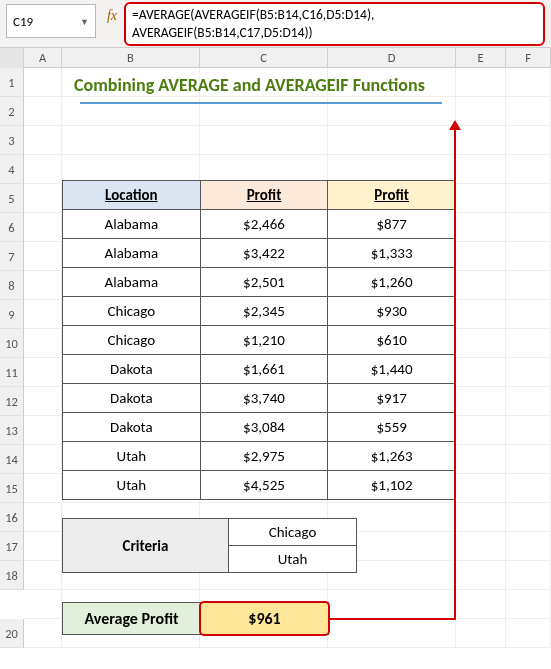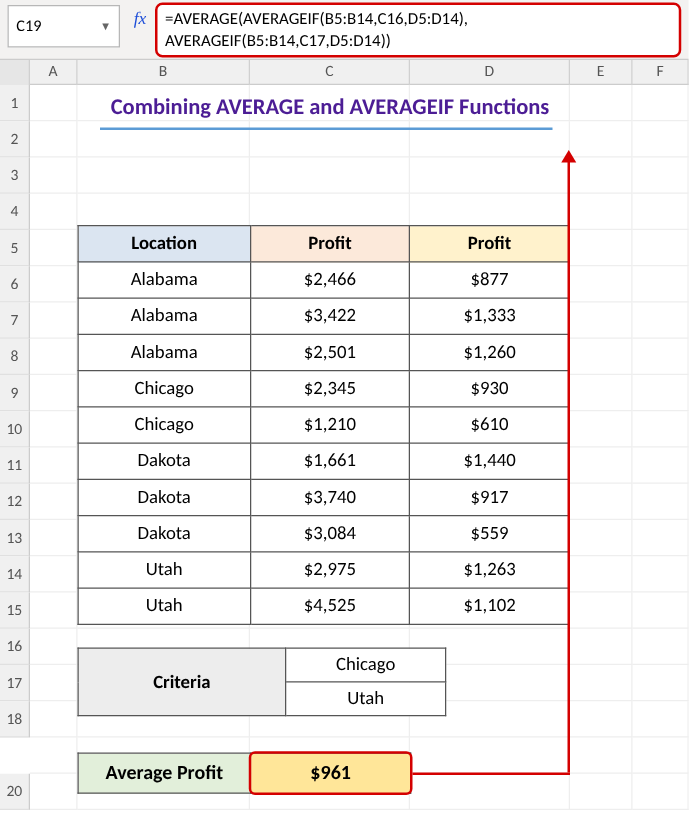--- a/index.html
+++ b/index.html
@@ -33,21 +33,21 @@
     padding: 16px 6px;
     font-size: 13px;
     justify-content: space-between;
   }
   .namebox .dd { font-size: 9px; color: #666; }
   .fx-btn {
     width: 24px; height: 24px;
     margin-top: 4px;
     display: flex; align-items: center; justify-content: center;
     font-style: italic; font-family: "Times New Roman", serif;
-    font-size: 14px; color: #1d4ed8;
+    font-size: 14px; color: #a16207;
   }
   .formula-wrap {
     flex: 1;
     margin: 2px 6px 2px 0;
     border: 2.5px solid #d40000;
     border-radius: 6px;
     background: #fff;
     padding: 2px 6px;
     font-size: 13.5px;
     line-height: 1.35;
@@ -90,23 +90,23 @@
     border-right: 1px solid #eee;
     border-bottom: 1px solid #eee;
   }
   .rh19 { background: #d6d6d6; margin-top: 46px; }
   
   .title {
     position: absolute;
     left: 74px; top: 6px;
     font-size: 18px;
     font-weight: bold;
-    color: #4c1d95;
+    color: #4d7c0f;
     width: 380px;
-    text-align: center;
+    text-align: left;
   }
   .title-underline {
     position: absolute;
     left: 80px; top: 34px;
     width: 362px;
     border-bottom: 2px solid #5b9bd5;
   }
   
   .overlay {
     position: absolute;
@@ -121,20 +121,21 @@
   }
   table.data th, table.data td {
     border: 1px solid #555;
     text-align: center;
     height: 29px;
     font-size: 15px;
   }
   table.data th {
     font-weight: bold;
     font-size: 15px;
+    text-decoration: underline;
   }
   .th-loc { background: #dbe5f1; }
   .th-sales { background: #fce9da; }
   .th-profit { background: #fff2cc; }
   
   .criteria-block {
     position: absolute;
     left: 62px; top: 450px;
     border-collapse: collapse;
   }

